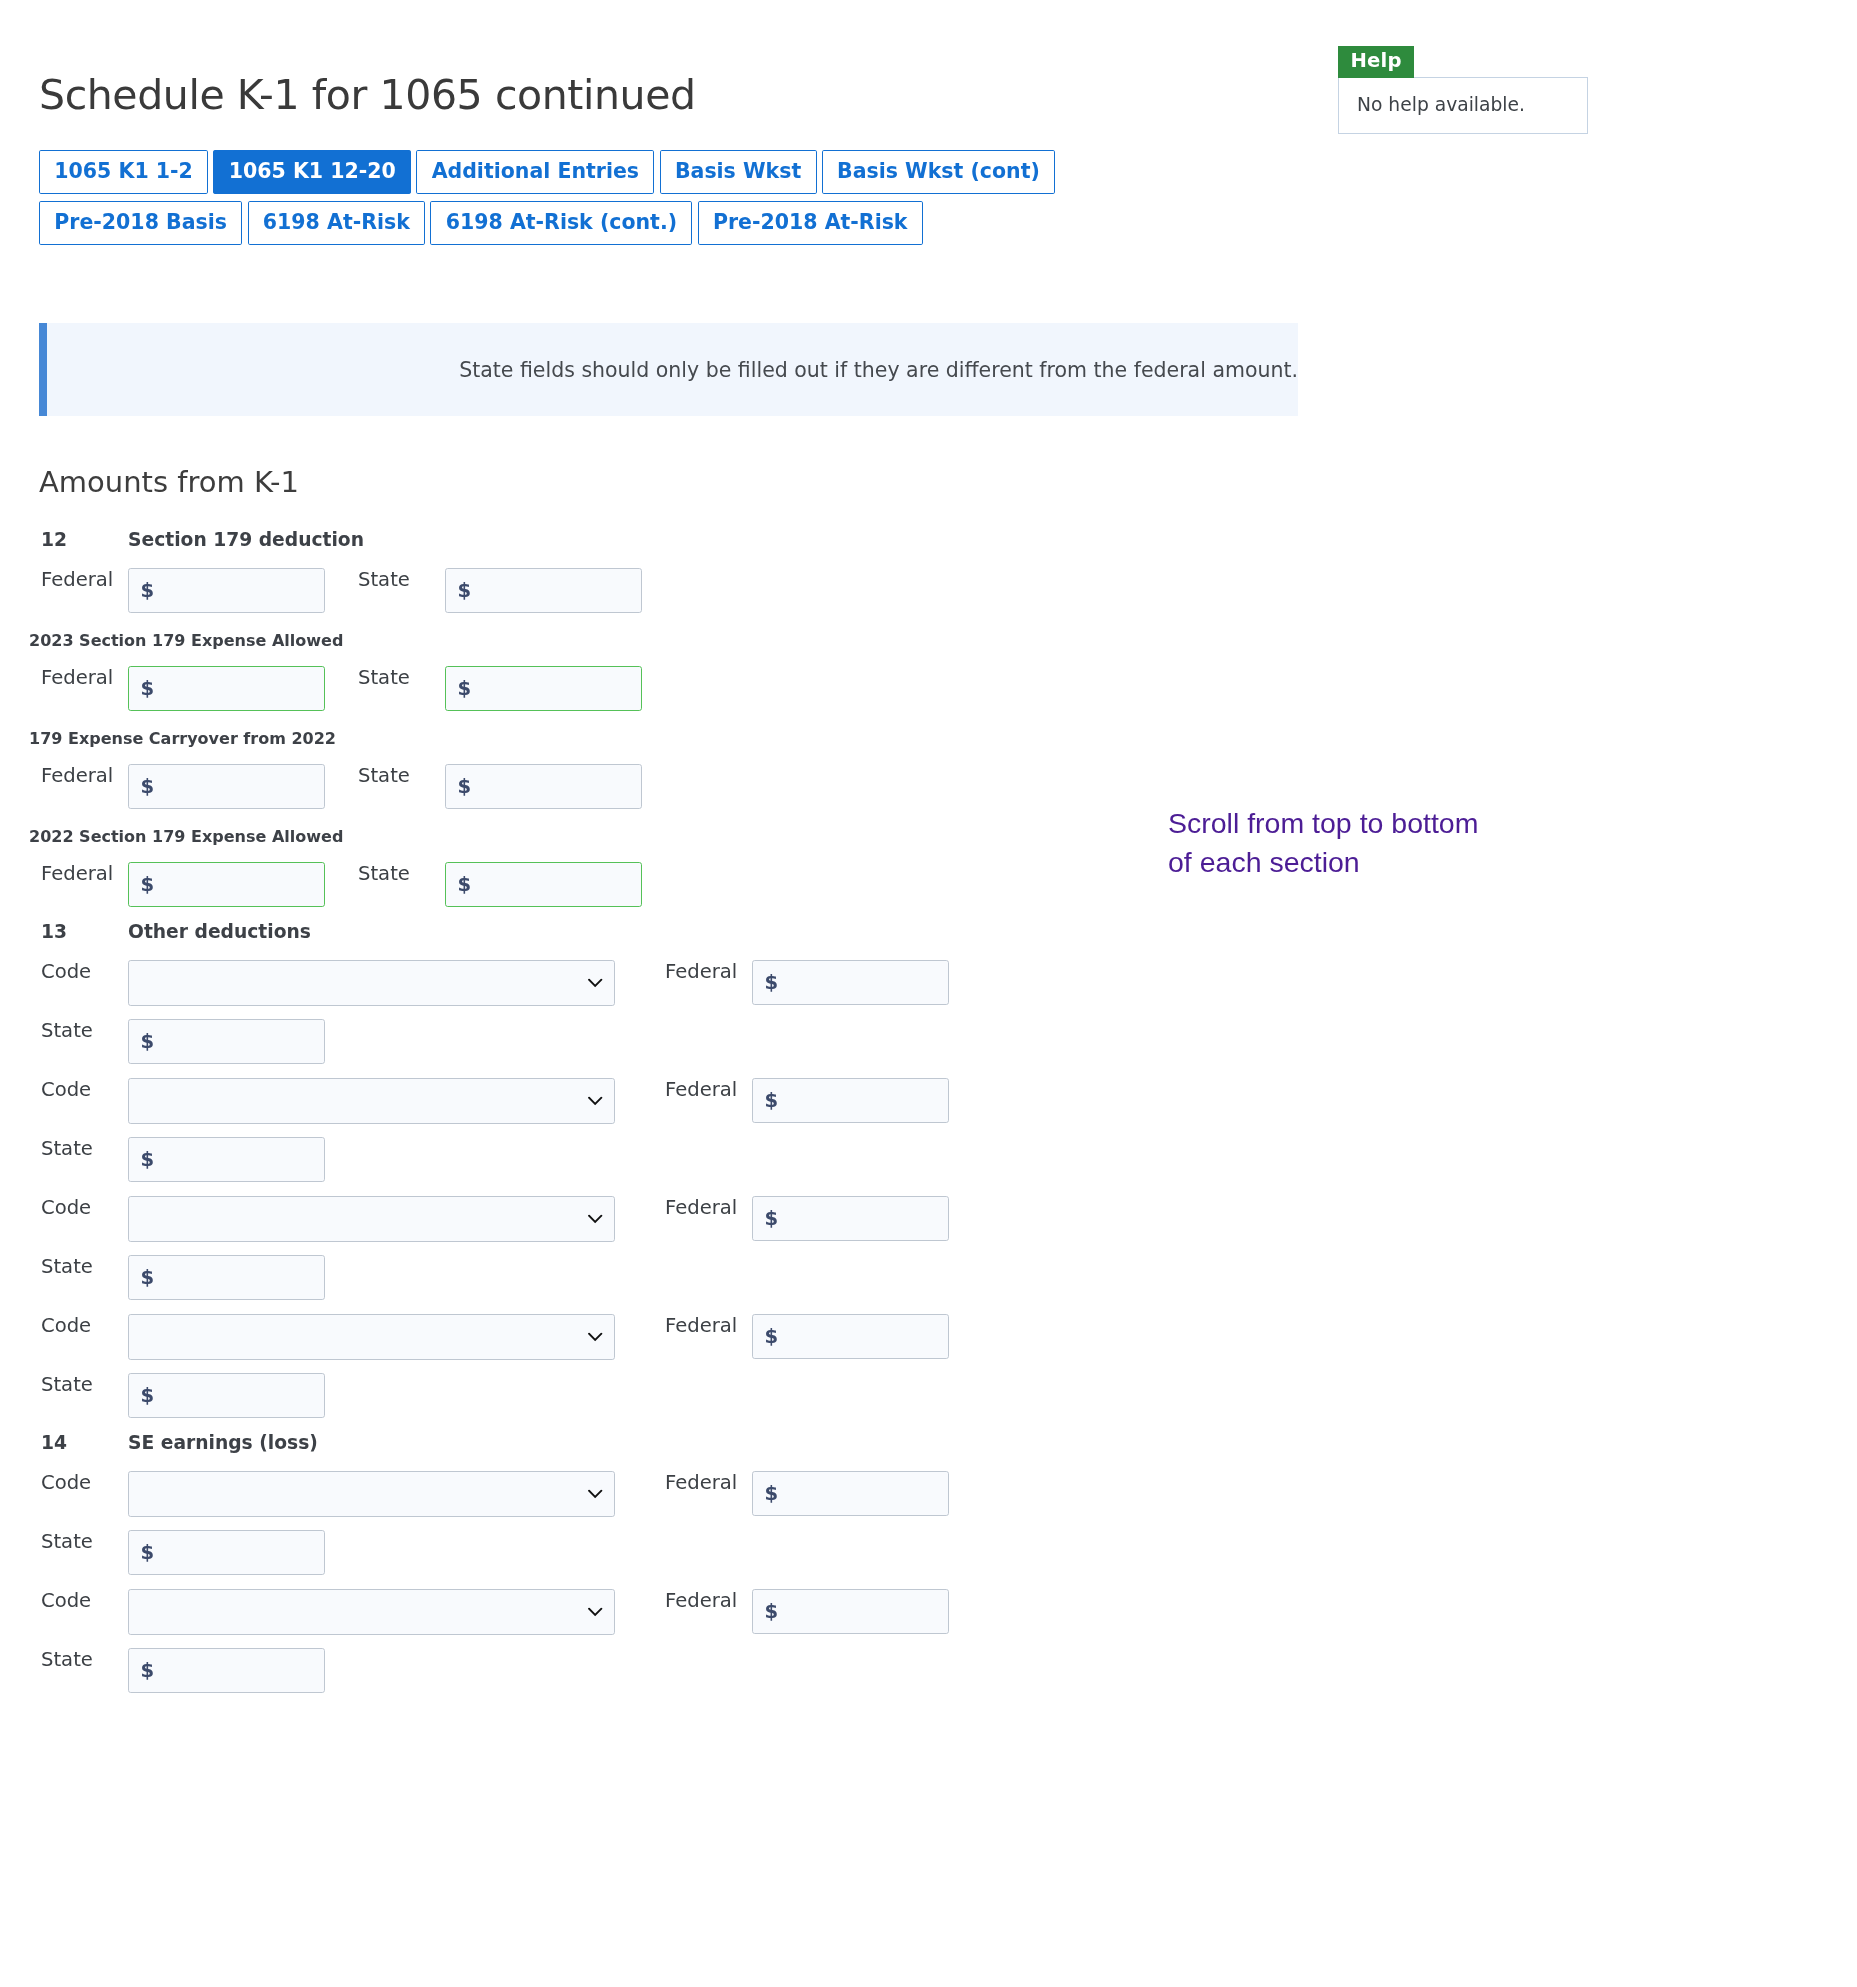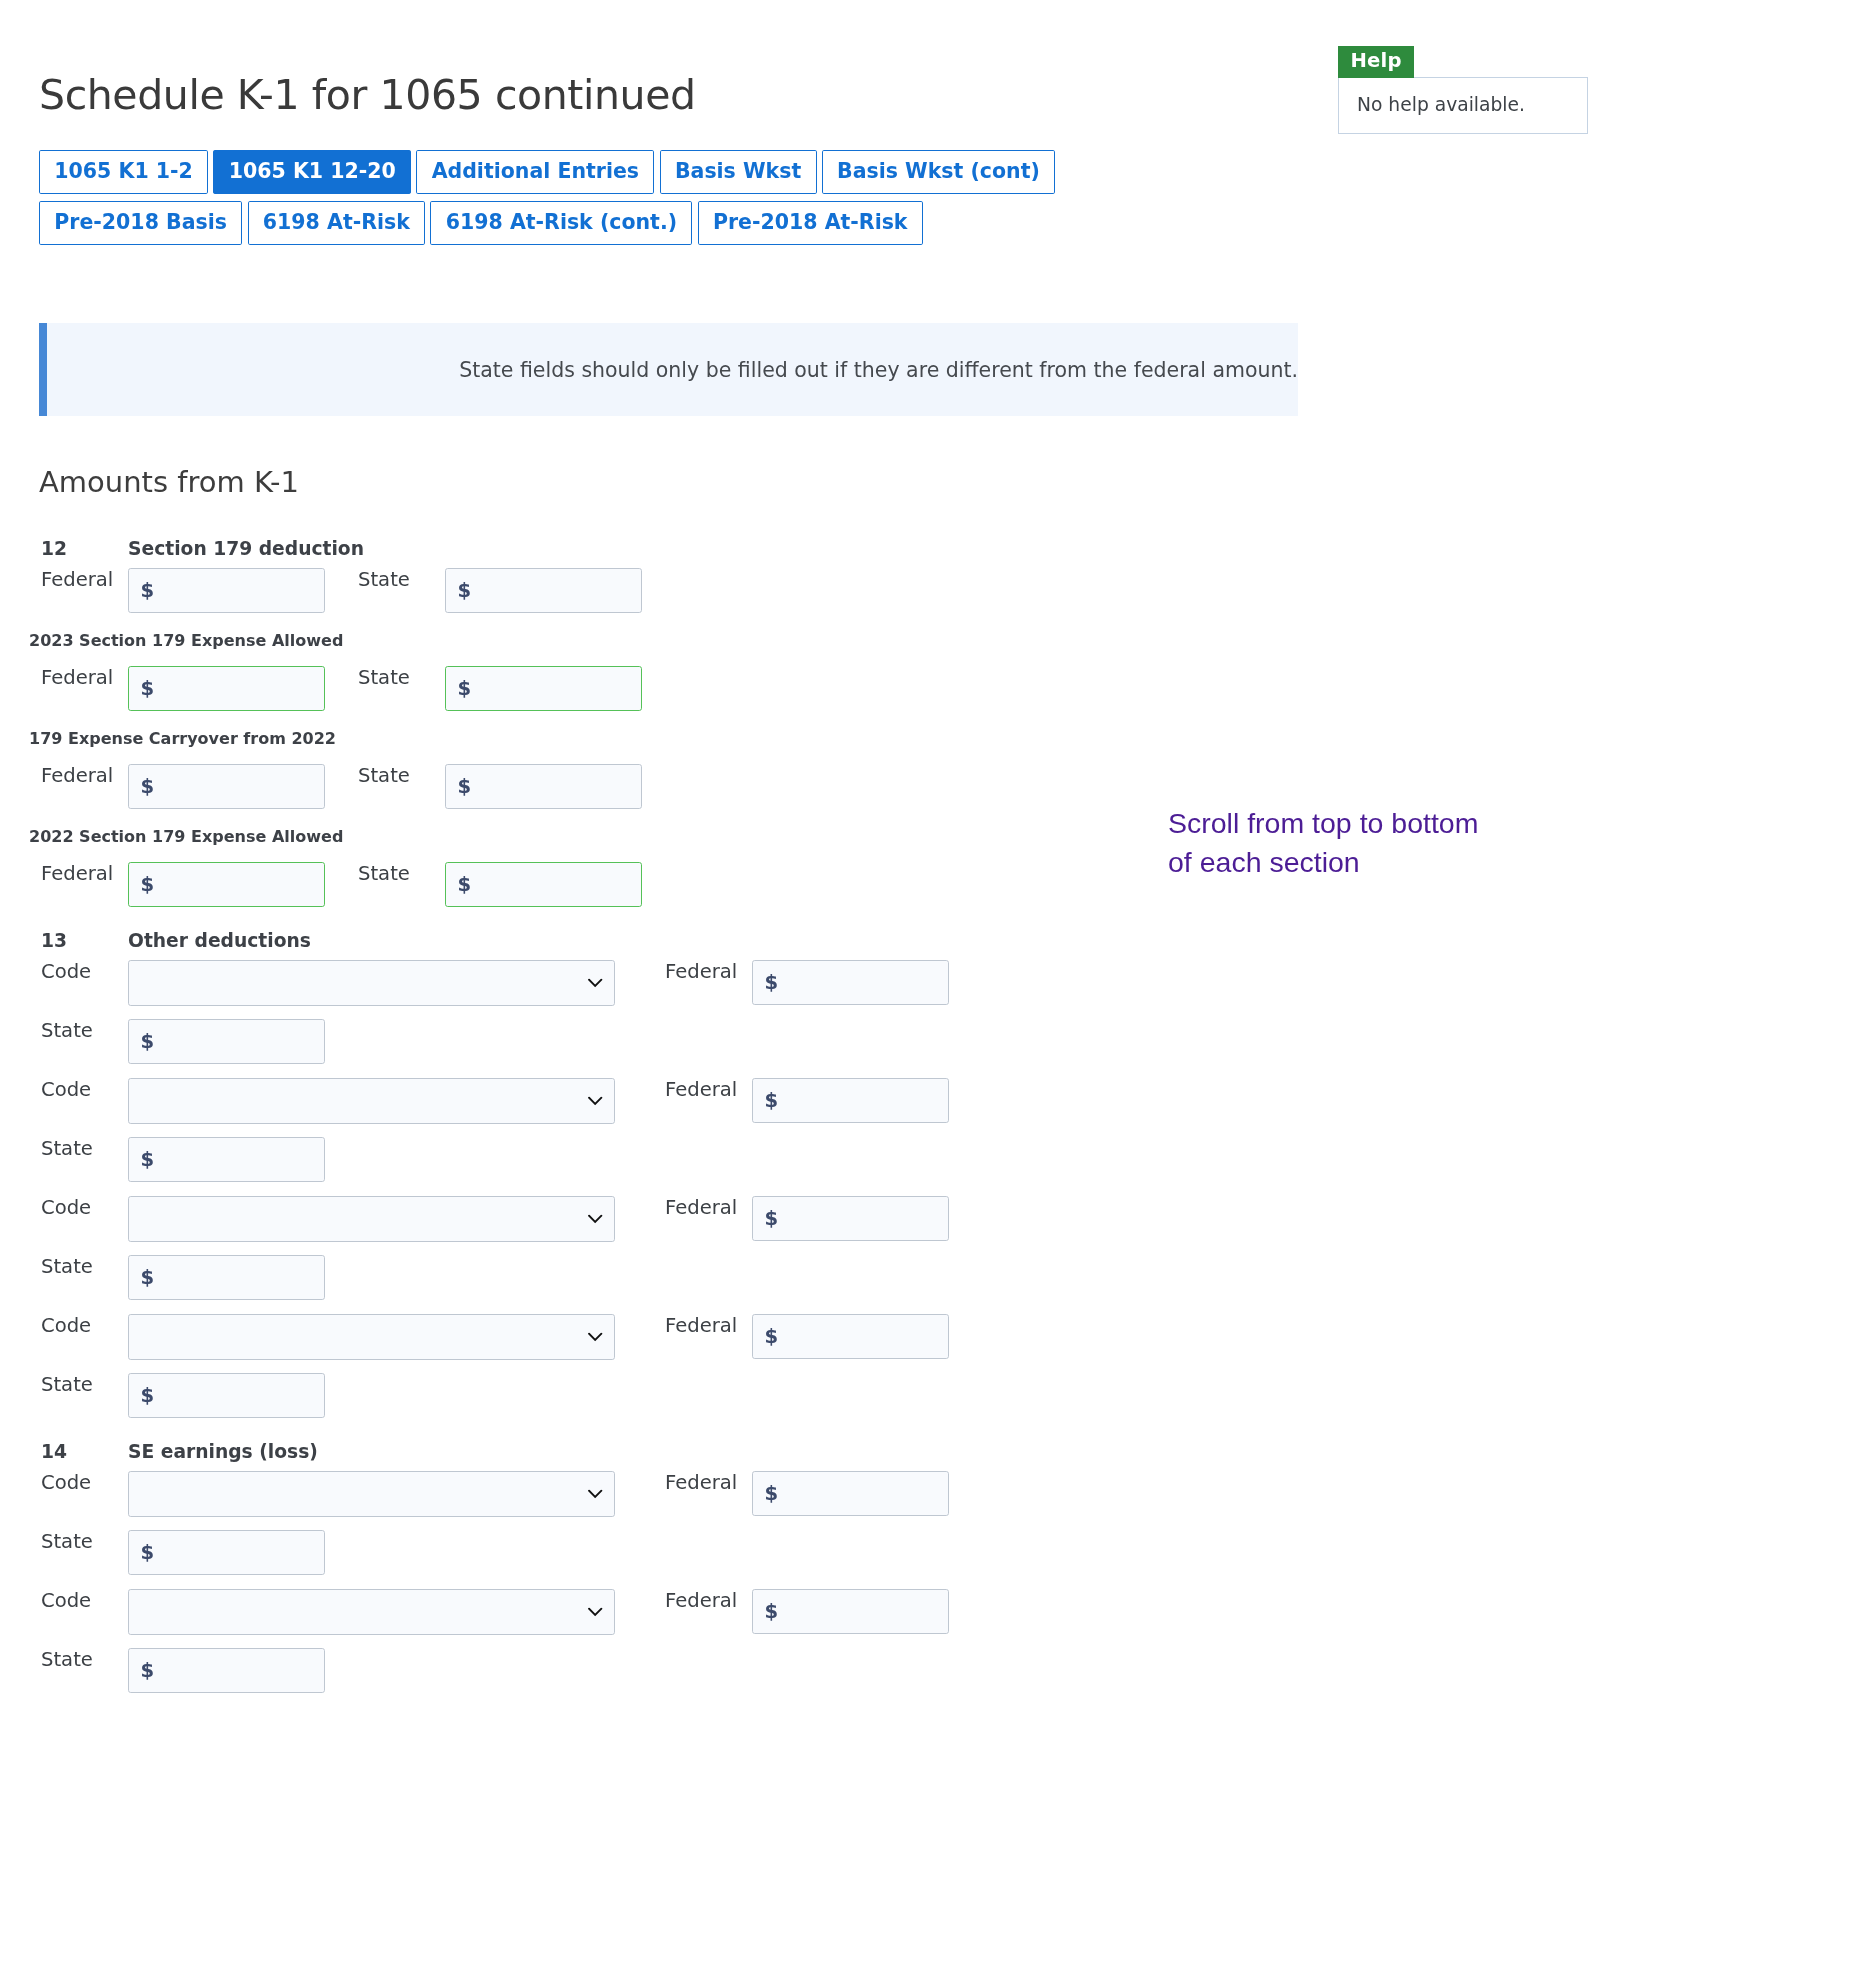--- a/index.html
+++ b/index.html
@@ -121,21 +121,21 @@
   .form-body {
     position: absolute;
     left: 0px;
     top: 529px;
     width: 1248px;
   }
 
   
   .num-head {
     display: flex;
-    align-items: center;
+    align-items: flex-start;
     height: 39px;
     padding-left: 41px;
   }
   .num-head .num {
     width: 87px;
     font-size: 18.7px;
     font-weight: 700;
     color: #3d4147;
   }
   .num-head .lbl {

